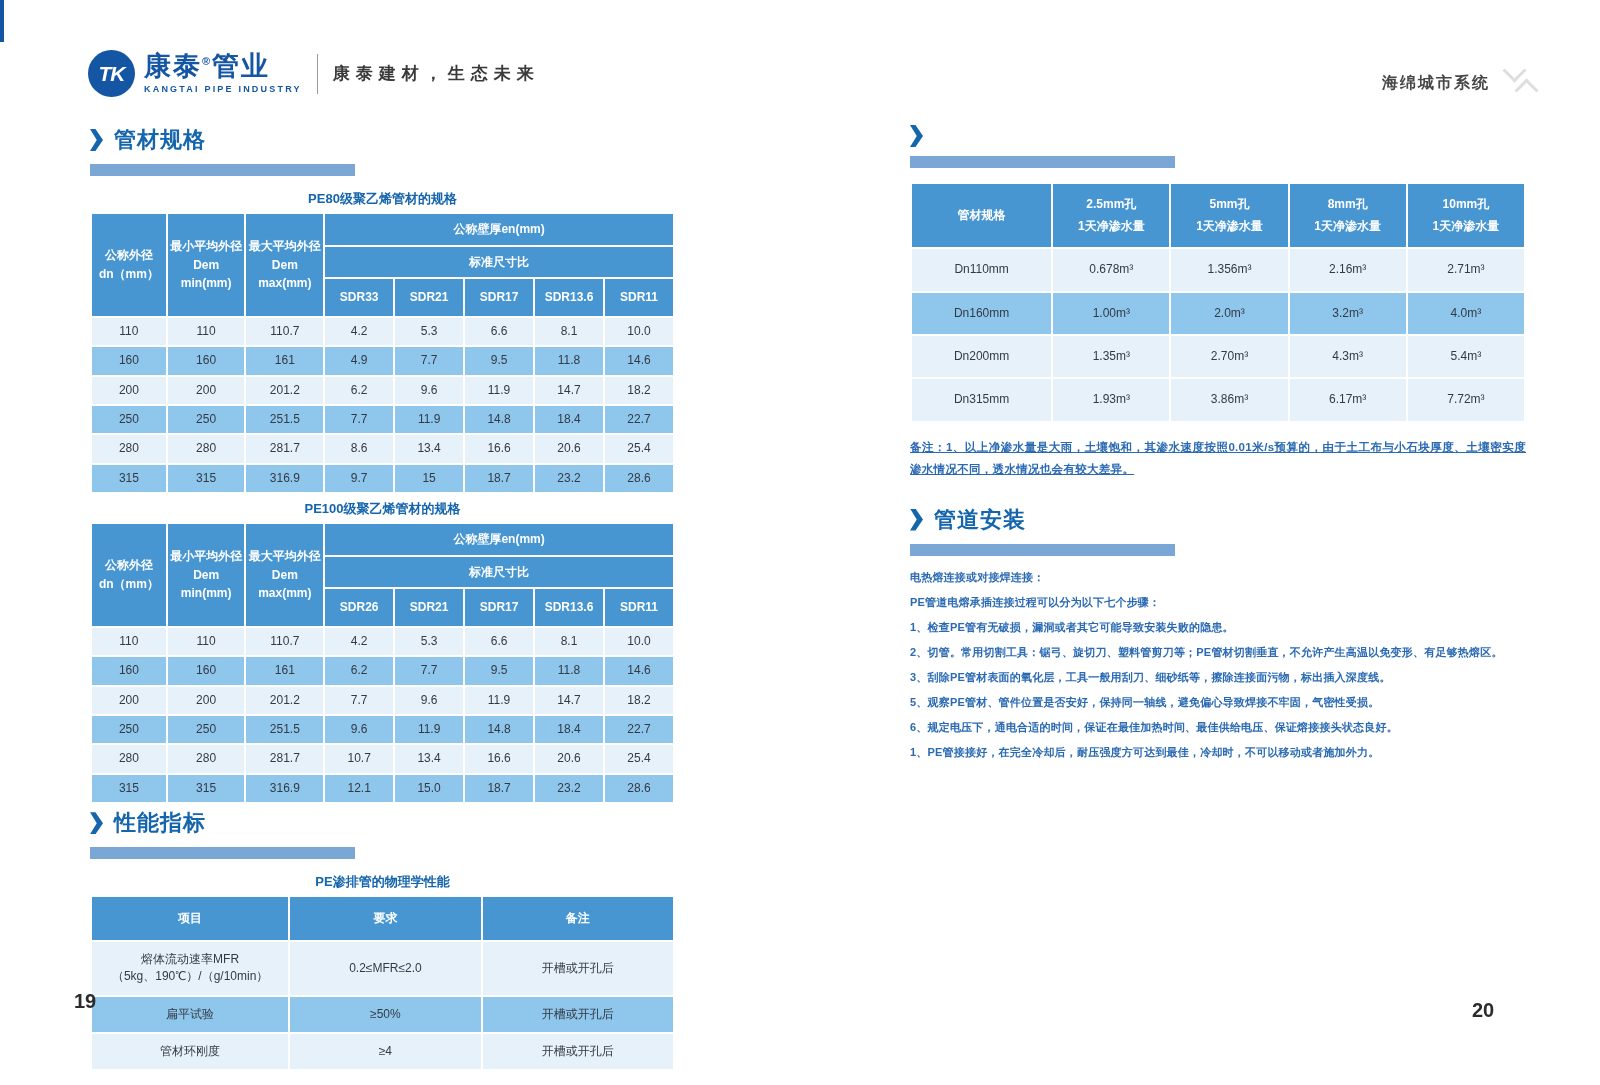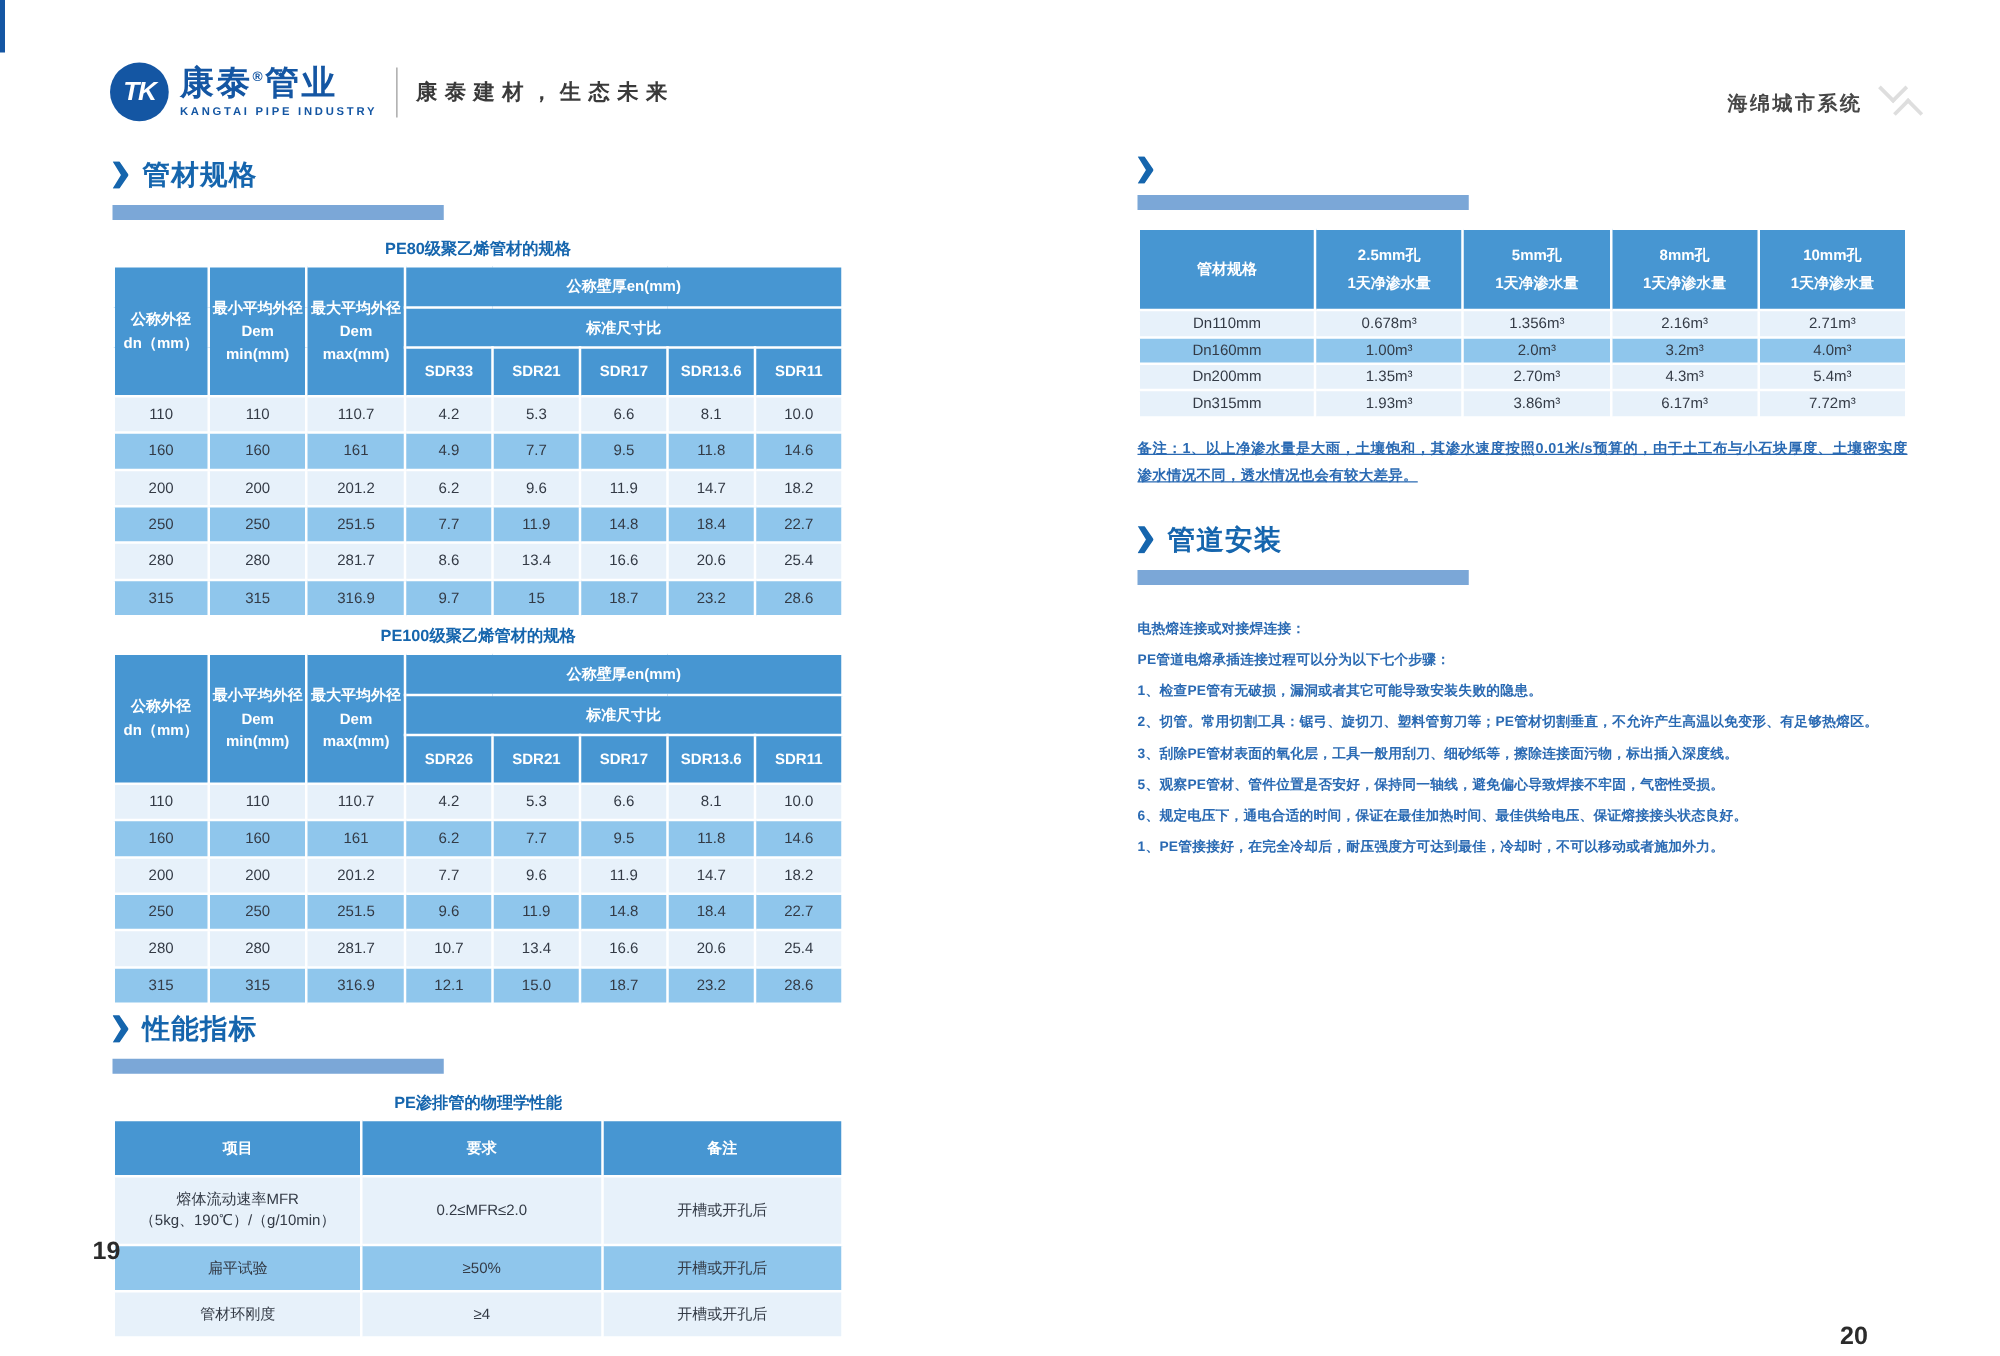--- a/index.html
+++ b/index.html
@@ -63,35 +63,35 @@
   tr.row-med   td { background:#8fc6ec; }
 
   .spec th { padding:6px 2px; }
   .spec thead tr.sdr-row th { padding:9px 2px; }
   .spec td { padding:5px 2px; }
 
   .perf th { padding:12px 4px; }
   .perf td { padding:9px 6px; }
 
   .seep th { padding:10px 4px; line-height:1.8; }
-  .seep td { padding:1px 4px; }
+  .seep td { padding:12px 4px; }
 
   .note-text {
     margin-top:13px; font-size:11.5px; font-weight:600; color:#2a6ab3;
     line-height:1.95; letter-spacing:0.3px; text-align:justify;text-decoration:underline;
   }
-  .body-lines { margin-top:23px; }
+  .body-lines { margin-top:9px; }
   .body-line {
     font-size:11px; font-weight:600; color:#2a6ab3;
     line-height:25px; white-space:nowrap; letter-spacing:0.2px;
   }
 
   .pagenum { position:absolute; font-size:20px; color:#2b2b2b; font-weight:600; }
   .pagenum.pn-left  { left:74px;  top:990px;text-align:right; }
-  .pagenum.pn-right { left:1472px; top:1058px; }
+  .pagenum.pn-right { left:1472px; top:999px; }
 </style>
 </head>
 <body>
 
 <div class="edge-strip"></div>
 
 <div class="logo-wrap">
   <div class="logo-circle">TK</div>
   <div class="brand-block">
     <div class="brand-cn"><span>康泰</span><sup>®</sup><span>管业</span></div>

